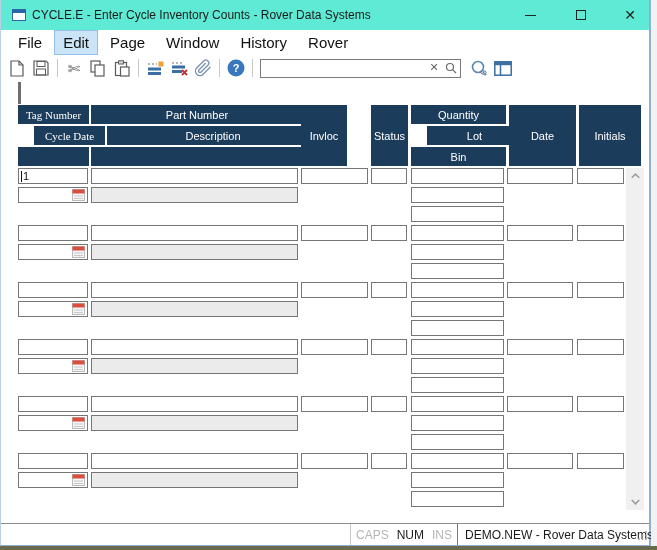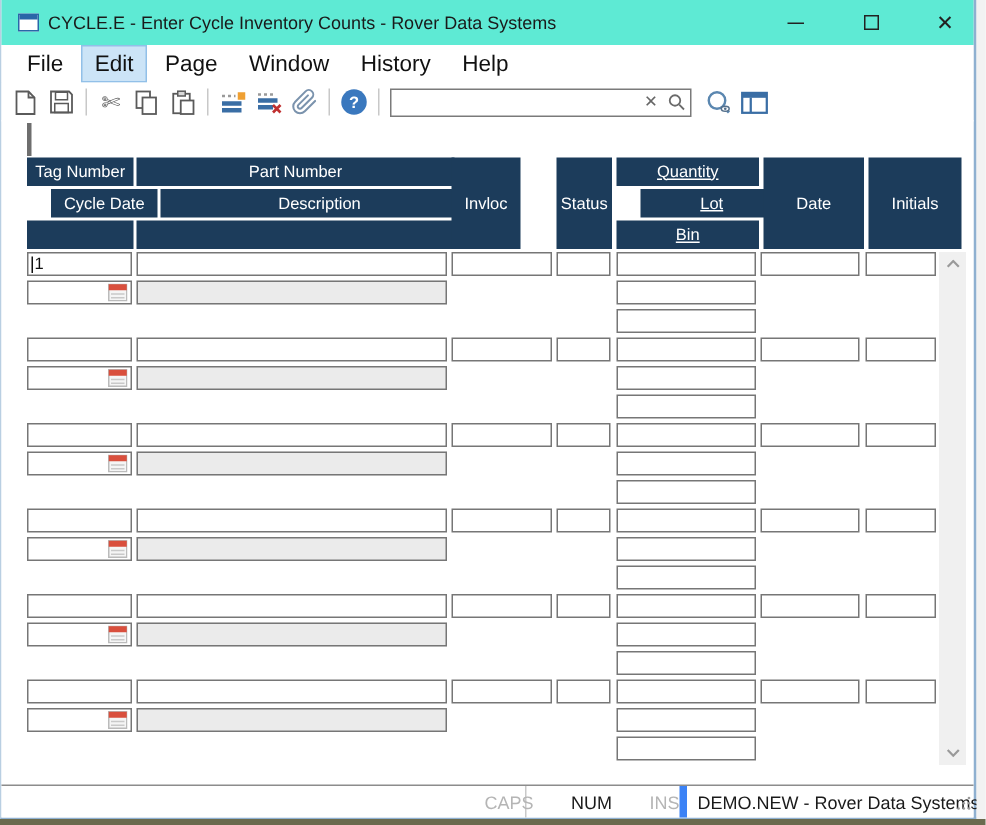--- a/index.html
+++ b/index.html
@@ -39,25 +39,25 @@
   .sb-x { right:20px; font-size:11px; color:#666; }
   .sb-mag { right:3px; }
 
   
   .workarea { position:absolute; left:0; top:80px; right:0; bottom:22px; background:#fff; overflow:hidden; }
   .caret-bar { position:absolute; left:17px; top:2px; width:3px; height:22px; background:#6e6e6e; }
 
   .thead { position:absolute; left:17px; top:25px; width:623px; height:61px; }
   .hc { position:absolute; background:#1c3c5b; color:#fff; font-size:11px;
         display:flex; align-items:center; justify-content:center; white-space:nowrap; }
-  .hcol1 { left:0;   width:71px; }
+  .hcol1 { left:0;   width:71px;font-family:Liberation Serif, serif; }
   .hcol2 { left:73px;  width:212px; }
   .hcol3 { left:283px; width:46px;  top:0; height:61px; }
   .hcol4 { left:353px; width:37px;  top:0; height:61px; }
-  .hcol5 { left:393px; width:95px;text-decoration:underline; }
+  .hcol5 { left:393px; width:95px; }
   .hcol6 { left:491px; width:67px;  top:0; height:61px; }
   .hcol7 { left:561px; width:62px;  top:0; height:61px; }
   .hr0 { top:0;    height:19px; }
   .hr1 { top:21px; height:19px;margin-left:16px; }
   .hr2 { top:42px; height:19px; }
 
   
   .rowgroup { position:absolute; left:0; width:657px; height:54px; }
   .f { position:absolute; height:16px; background:#fff; border:1px solid #767676; font-size:11px; color:#111;
        display:flex; align-items:center; padding:0 2px; overflow:hidden; }
@@ -78,22 +78,22 @@
 
   
   .vscroll { position:absolute; left:625px; top:88px; width:18px; height:342px; background:#f0f0f0; }
   .varrow { position:absolute; left:0; width:18px; height:16px; display:flex; align-items:center; justify-content:center; }
   .varrow.up { top:0; } .varrow.down { bottom:0; }
 
   
   .statusbar { position:absolute; left:0; right:0; bottom:0; height:22px; background:#fff;
                border-top:1px solid #8c8c8c; font-size:12px; }
   .sb-seg { position:absolute; top:0; height:100%; display:flex; align-items:center; }
-  .sb-locks { left:349px; width:108px; border-left:1px solid #c9c9c9; border-right:5px solid #3b82f6;
-              justify-content:flex-end; gap:25px; }
+  .sb-locks { left:349px; width:108px; border-left:1px solid #c9c9c9; border-right:1px solid #3b82f6;
+              justify-content:center; gap:8px; }
   .lock-dim { color:#b5b5b5; } .lock-on { color:#1a1a1a; }
   .sb-session { left:458px; right:14px; padding-left:6px; color:#1a1a1a; white-space:nowrap; }
   .sb-grip { position:absolute; right:1px; bottom:1px; }
 </style>
 </head>
 <body>
 
 <div class="window">
 
   <div class="titlebar">
@@ -109,21 +109,21 @@
         <span class="glyph-close">✕</span>
       </div>
   </div>
 
   <div class="menubar">
     <span class="menu-item">File</span>
     <span class="menu-item active">Edit</span>
     <span class="menu-item">Page</span>
     <span class="menu-item">Window</span>
     <span class="menu-item">History</span>
-    <span class="menu-item">Help</span>
+    <span class="menu-item">Rover</span>
   </div>
 
   <div class="toolbar">
     <div class="tbtn">
       <svg width="14" height="17" viewBox="0 0 14 17">
         <path d="M1 1 h8 l4 4 v11 h-12 z" fill="#fff" stroke="#5a5a5a" stroke-width="1.2"></path>
         <path d="M9 1 v4 h4" fill="none" stroke="#5a5a5a" stroke-width="1.2"></path>
       </svg>
     </div>
     <div class="tbtn">

